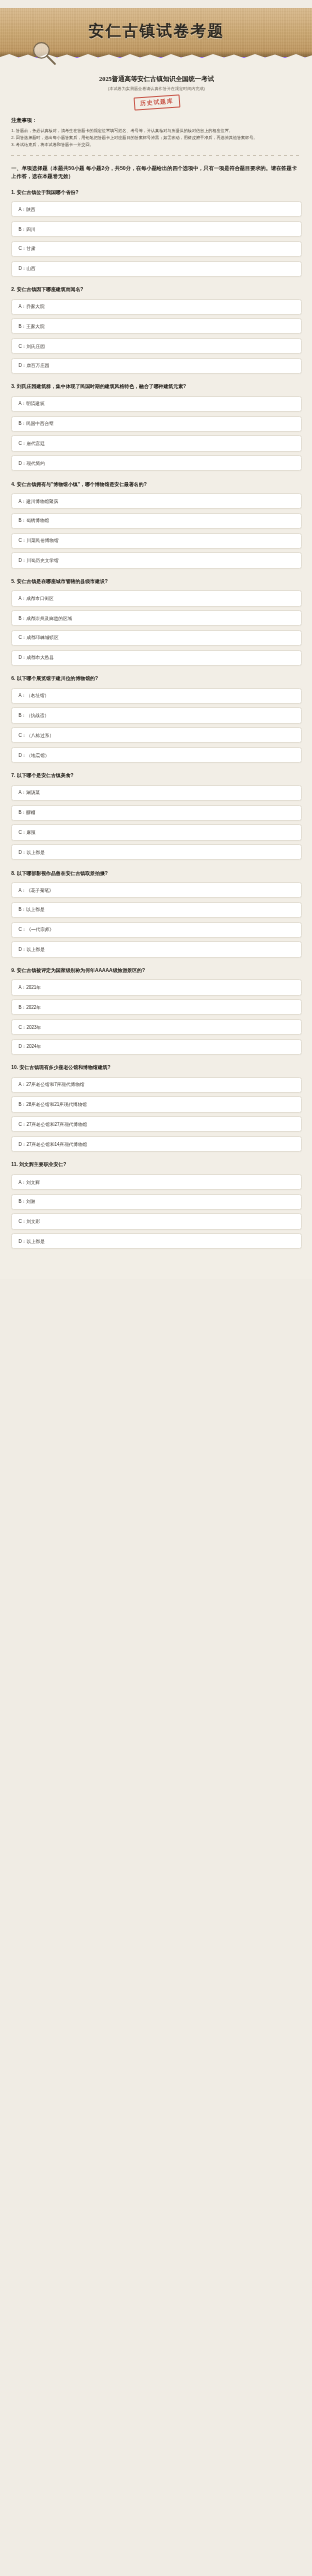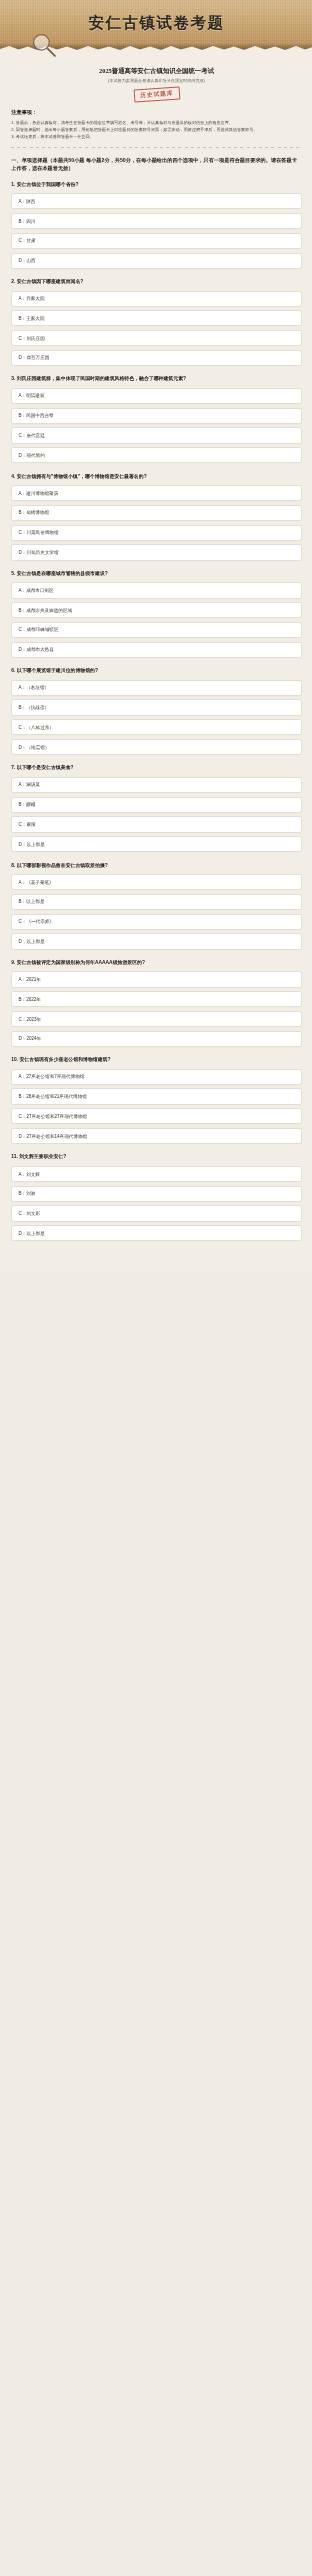--- a/index.html
+++ b/index.html
@@ -4,21 +4,21 @@
 <style>
   * { box-sizing: border-box; }
   html, body {
     margin: 0;
     padding: 0;
     background: #f0ece4;
     font-family: "Liberation Sans", sans-serif;
   }
   .page {
     width: 313px;
-    margin: 0 auto;
+    margin: 8px auto;
     background: #8b5cf6;
     position: relative;
   }
   
   .banner {
     position: relative;
     width: 313px;
     height: 49px;
     background: linear-gradient(180deg, #d8b98c 0%, #caa670 55%, #b89059 100%);
     overflow: hidden;

